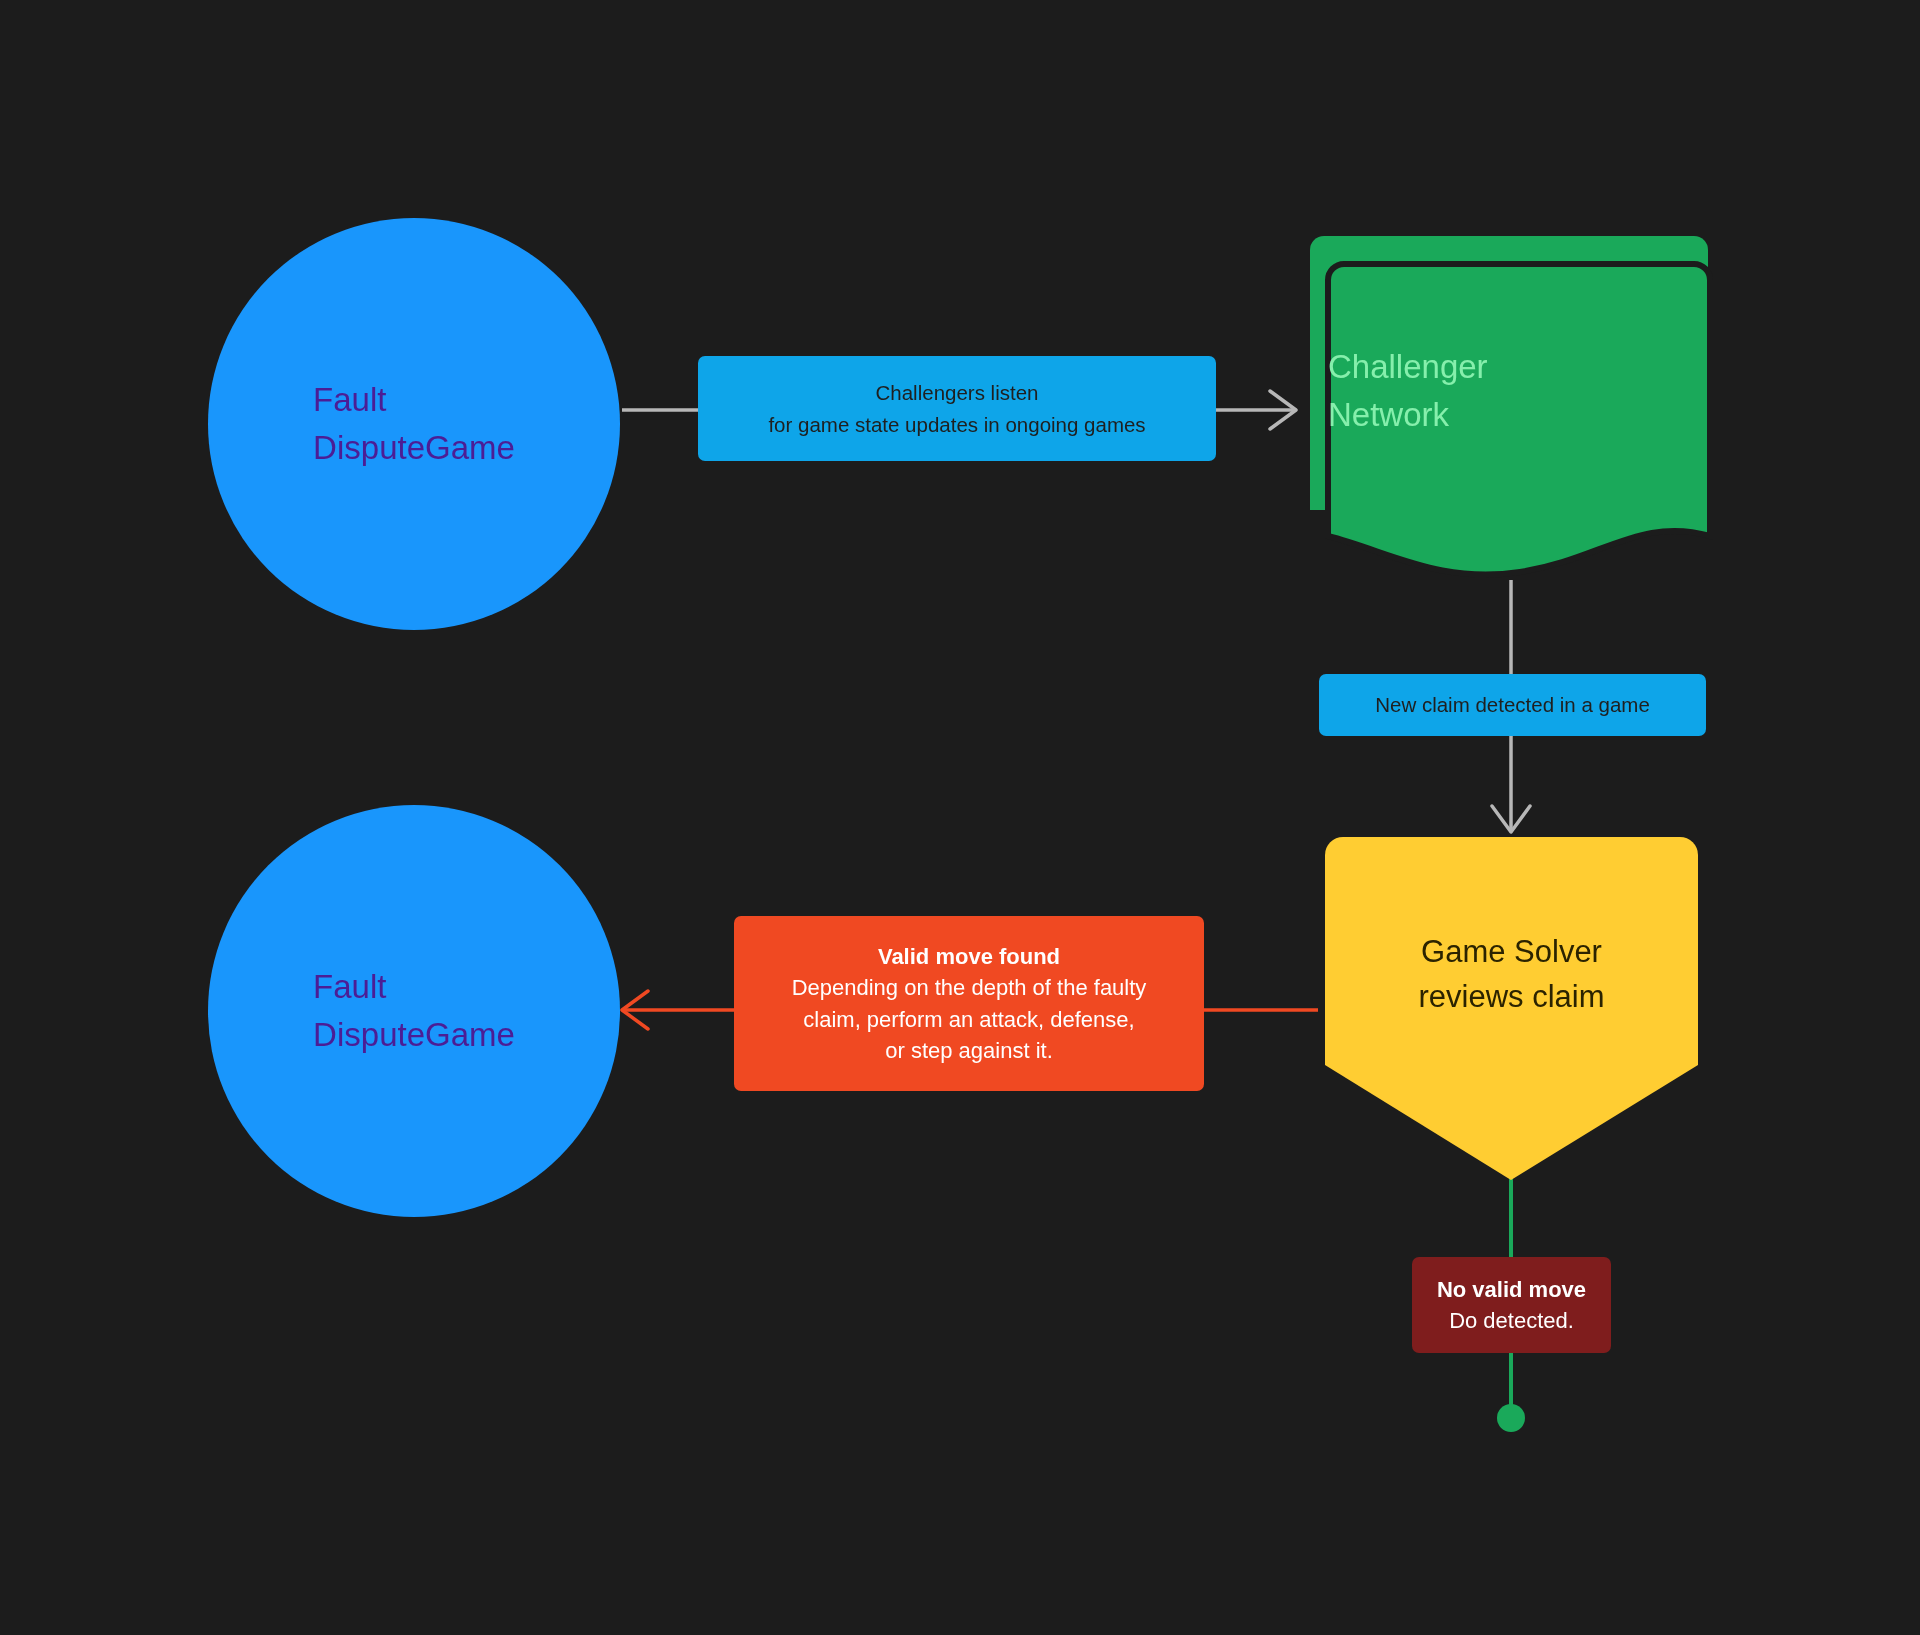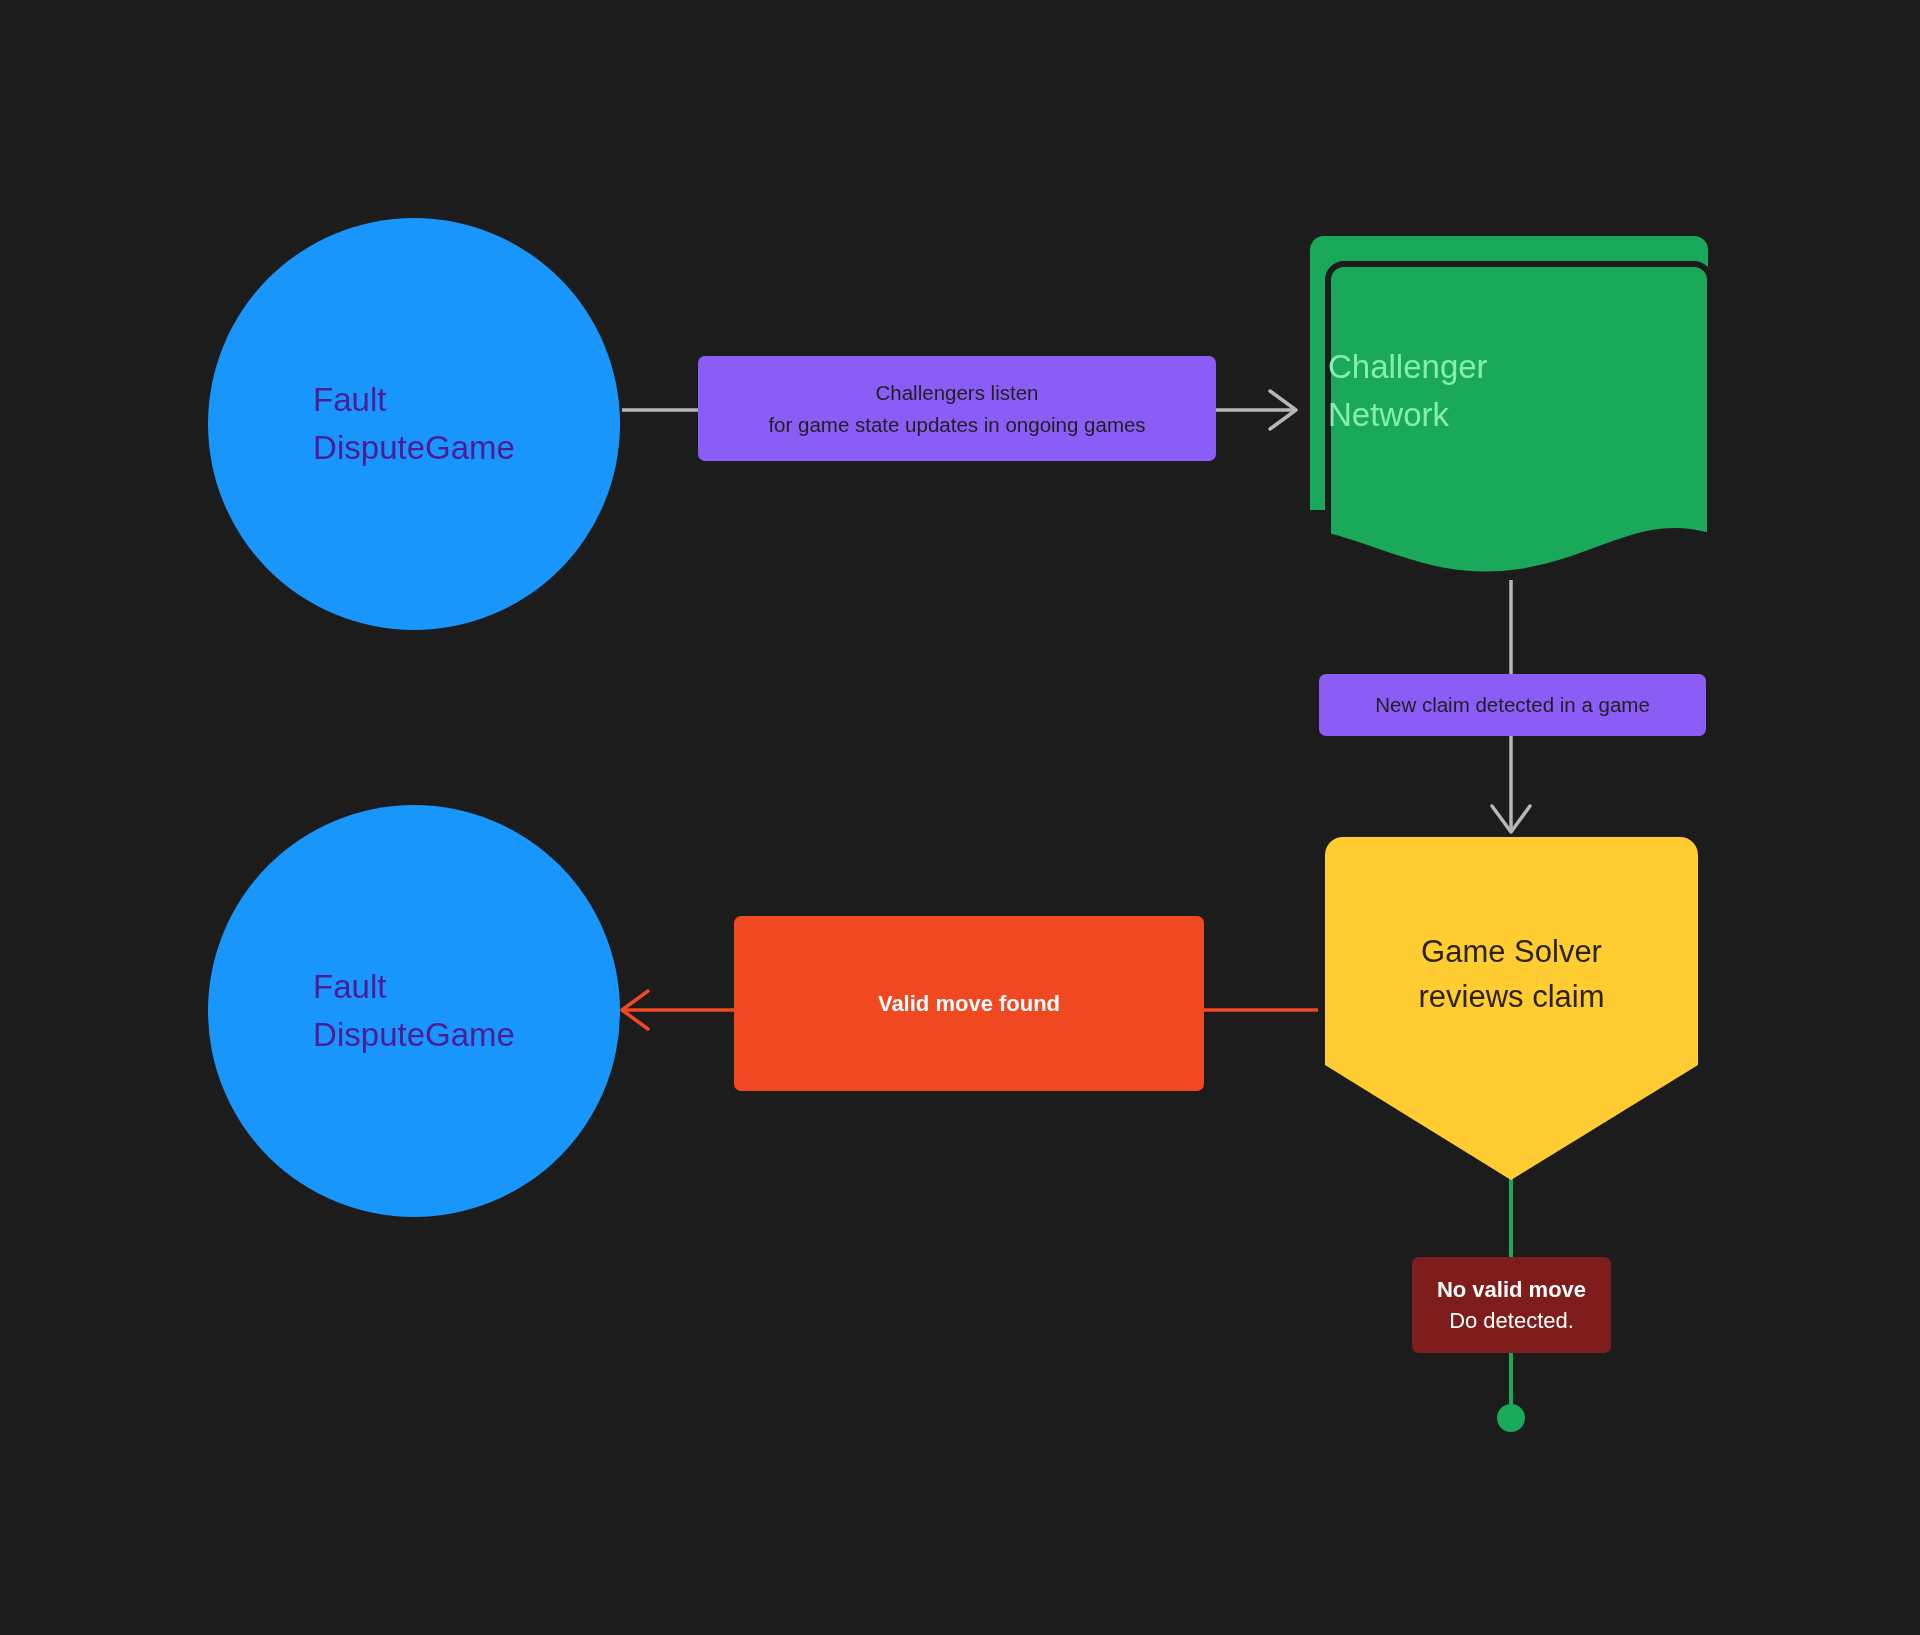--- a/index.html
+++ b/index.html
@@ -64,21 +64,21 @@
     border-radius: 7px;
     box-sizing: border-box;
     display: flex;
     flex-direction: column;
     align-items: center;
     justify-content: center;
     text-align: center;
     white-space: pre-line;
   }
   .edge-label.grey {
-    background: #8b5cf6;
+    background: #0ea5e9;
     color: #1f1f1f;
     font-size: 20.5px;
     line-height: 1.52;
     padding: 9px 16px;
   }
   .edge-label.orange {
     background: #f04922;
     color: #ffffff;
     font-size: 22px;
     line-height: 1.42;
@@ -181,18 +181,21 @@
   <span>Challengers listen
 for game state updates in ongoing games</span>
 </div>
 
 <div class="edge-label grey" style="left:1319px; top:674px; width:387px; height:62px;justify-content:center;">
   <span>New claim detected in a game</span>
 </div>
 
 <div class="edge-label orange" style="left:734px; top:916px; width:470px; height:175px;">
   <span class="strong">Valid move found</span>
+  <span class="body">Depending on the depth of the faulty
+claim, perform an attack, defense,
+or step against it.</span>
 </div>
 
 <div class="edge-label green" style="left:1412px; top:1257px; width:199px; height:96px;">
   <span class="strong">No valid move</span>
   <span class="body">Do detected.</span>
 </div>
 
 </body></html>

